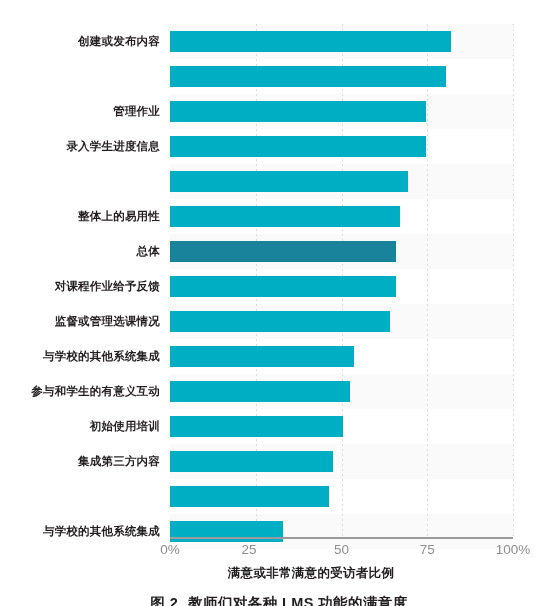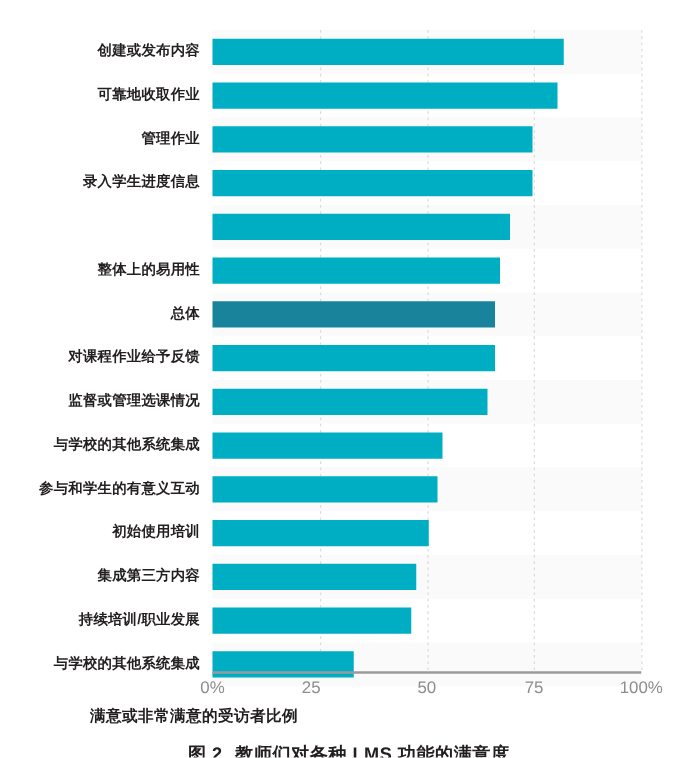--- a/index.html
+++ b/index.html
@@ -110,21 +110,21 @@
     color: #8d8d8d;
     white-space: nowrap;
     transform: translateX(-50%);
   }
 
   #axis-title {
     position: absolute;
     left: 0;
     top: 549px;
     width: 550px;
-    text-align: left;
+    text-align: center;
     font-size: 12.5px;
     font-weight: bold;
     color: #231f20;
     letter-spacing: 0.3px;
   }
   
   #axis-title .inner {
     display: inline-block;
     margin-left: 72px;
   }
@@ -142,32 +142,30 @@
   }
   #caption .cap-num { margin-right: 10px; }
 </style>
 </head>
 <body>
 
 <div id="figure">
 
   <div id="category-labels">
       <div class="cat-label" style="top: 0px;">创建或发布内容</div>
-      <div class="cat-label" style="top: 35px;">可靠地收取作业</div>
       <div class="cat-label" style="top: 70px;">管理作业</div>
       <div class="cat-label" style="top: 105px;">录入学生进度信息</div>
       <div class="cat-label" style="top: 175px;">整体上的易用性</div>
       <div class="cat-label" style="top: 210px;">总体</div>
       <div class="cat-label" style="top: 245px;">对课程作业给予反馈</div>
       <div class="cat-label" style="top: 280px;">监督或管理选课情况</div>
       <div class="cat-label" style="top: 315px;">与学校的其他系统集成</div>
       <div class="cat-label" style="top: 350px;">参与和学生的有意义互动</div>
       <div class="cat-label" style="top: 420px;">集成第三方内容</div>
       <div class="cat-label" style="top: 385px;">初始使用培训</div>
-      <div class="cat-label" style="top: 455px;">持续培训/职业发展</div>
       <div class="cat-label" style="top: 490px;">与学校的其他系统集成</div>
     </div>
 
   <div id="plot-area">
       <div class="band" style="top: 0px; height: 35px;"></div>
       <div class="band" style="top: 70px; height: 35px;"></div>
       <div class="band" style="top: 140px; height: 35px;"></div>
       <div class="band" style="top: 210px; height: 35px;"></div>
       <div class="band" style="top: 280px; height: 35px;"></div>
       <div class="band" style="top: 350px; height: 35px;"></div>

